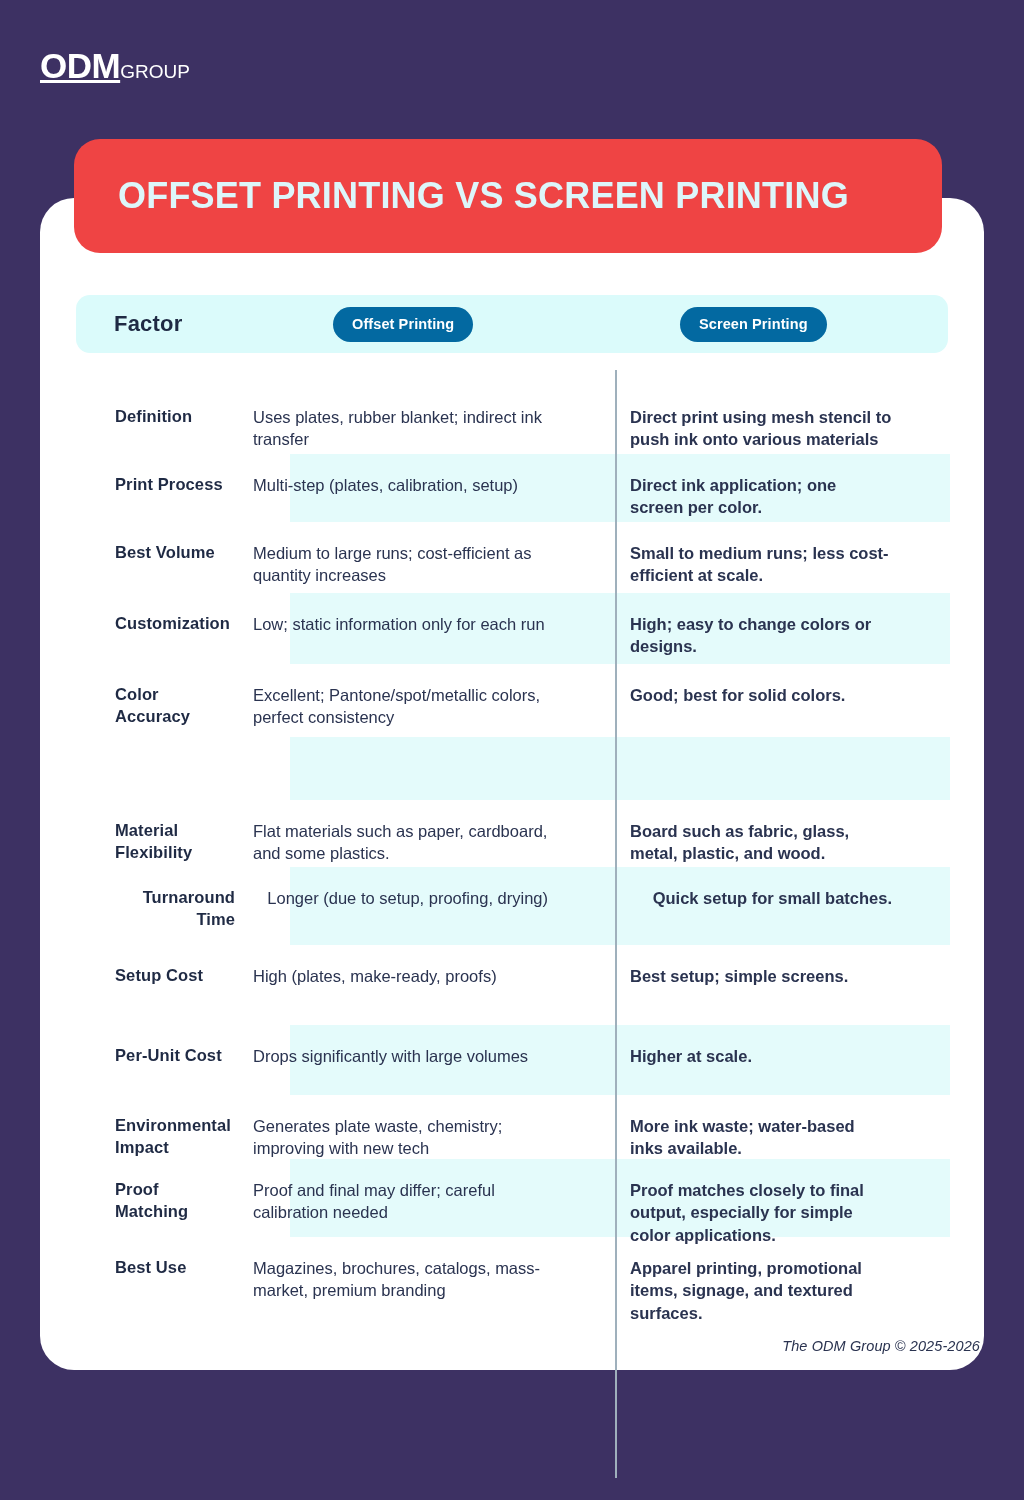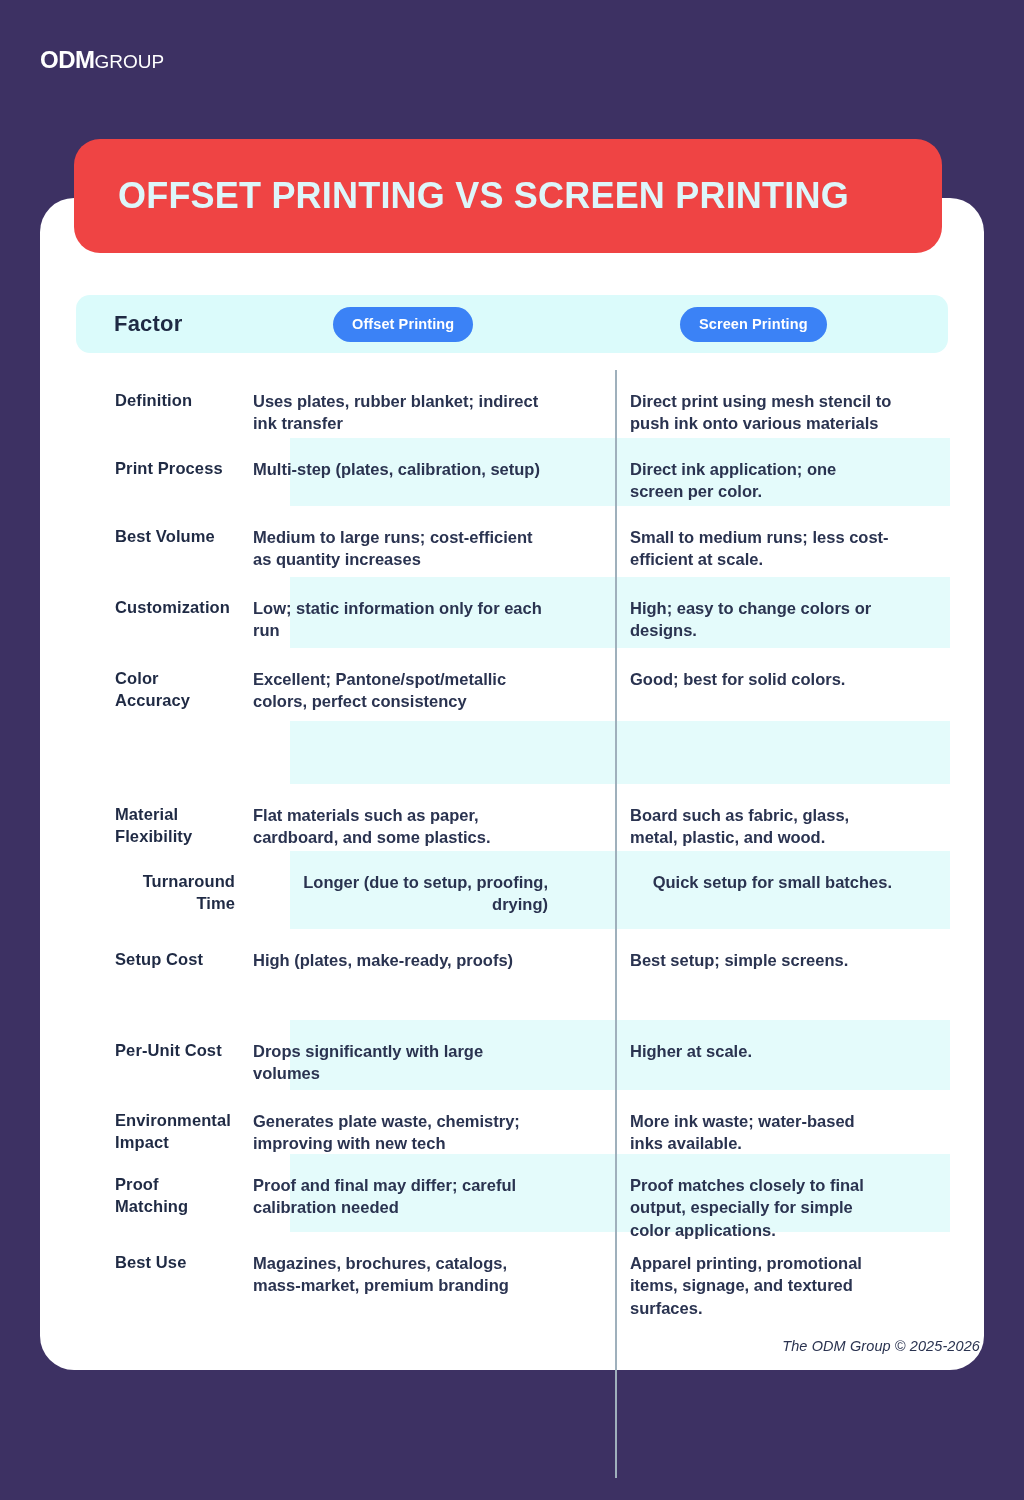--- a/index.html
+++ b/index.html
@@ -20,24 +20,25 @@
   .logo {
     position: absolute;
     left: 40px;
     top: 48px;
     display: flex;
     align-items: baseline;
     color: #FFFFFF;
     user-select: none;
   }
   .logo-odm {
-    font-size: 24px;
+    font-size: 35px;
     font-weight: 700;
     letter-spacing: -0.5px;
     line-height: 1;
+    text-decoration: underline;
   }
   .logo-group {
     font-size: 19px;
     font-weight: 400;
     letter-spacing: 0px;
     line-height: 1;
   }
 
   
   .card {
@@ -95,21 +96,21 @@
   .thead-factor {
     position: absolute;
     left: 38px;
     font-size: 22px;
     font-weight: 700;
     color: #1F2A44;
     letter-spacing: 0.2px;
   }
   .badge {
     position: absolute;
-    background: #3b82f6;
+    background: #0369a1;
     color: #FFFFFF;
     font-size: 14.5px;
     font-weight: 700;
     border-radius: 999px;
     padding: 9px 19px 10px 19px;
     white-space: nowrap;
     letter-spacing: 0.1px;
   }
   .badge-offset { left: 257px; }
   .badge-screen { left: 604px; }
@@ -122,21 +123,21 @@
     width: 1.6px;
     height: 1108px;
     background: #9FB0BC;
     z-index: 4;
   }
 
   
   .rows {
     position: absolute;
     left: 0;
-    top: 172px;
+    top: 188px;
     width: 944px;
   }
   .row {
     position: relative;
     width: 944px;
   }
   .row-stripe {
     position: absolute;
     left: 250px;
     top: 0;
@@ -158,21 +159,21 @@
     font-weight: 700;
     color: #1F2A44;
     line-height: 1.32;
     letter-spacing: 0.1px;
   }
   .cell-offset {
     width: 337px;
     padding-left: 18px;
     padding-right: 24px;
     font-size: 16.5px;
-    font-weight: 700;
+    font-weight: 400;
     color: #2A3350;
     line-height: 1.36;
   }
   .cell-screen {
     width: 340px;
     padding-left: 58px;
     padding-right: 20px;
     font-size: 16.5px;
     font-weight: 700;
     color: #2A3350;
@@ -264,21 +265,21 @@
         </div>
       </div>
       <div class="row" style="height: 78px; text-align: right;">
         <div class="row-stripe"></div>
         <div class="row-inner">
           <div class="cell-factor">Turnaround Time</div>
           <div class="cell-offset">Longer (due to setup, proofing, drying)</div>
           <div class="cell-screen">Quick setup for small batches.</div>
         </div>
       </div>
-      <div class="row" style="height: 91px; border-radius: 25px;">
+      <div class="row" style="height: 80px; border-radius: 25px;">
         <div class="row-inner">
           <div class="cell-factor">Setup Cost</div>
           <div class="cell-offset">High (plates, make-ready, proofs)</div>
           <div class="cell-screen">Best setup; simple screens.</div>
         </div>
       </div>
       <div class="row" style="height: 70px;">
         <div class="row-stripe"></div>
         <div class="row-inner">
           <div class="cell-factor">Per-Unit Cost</div>

